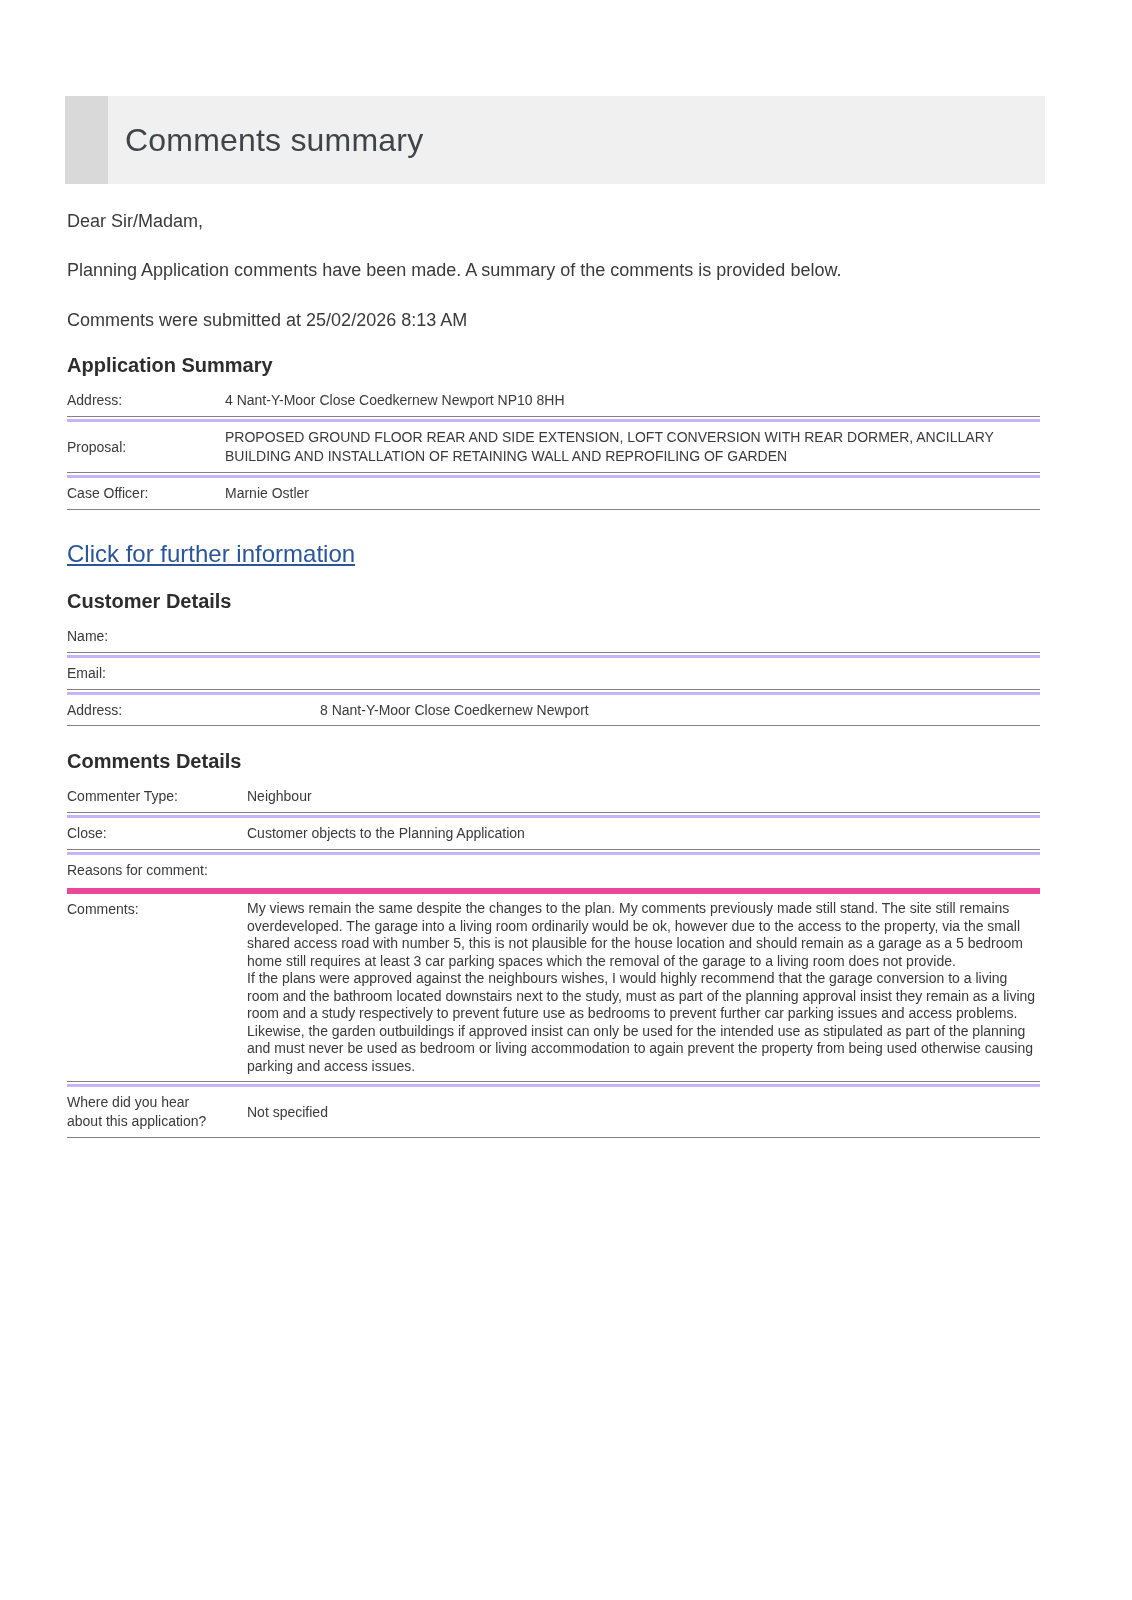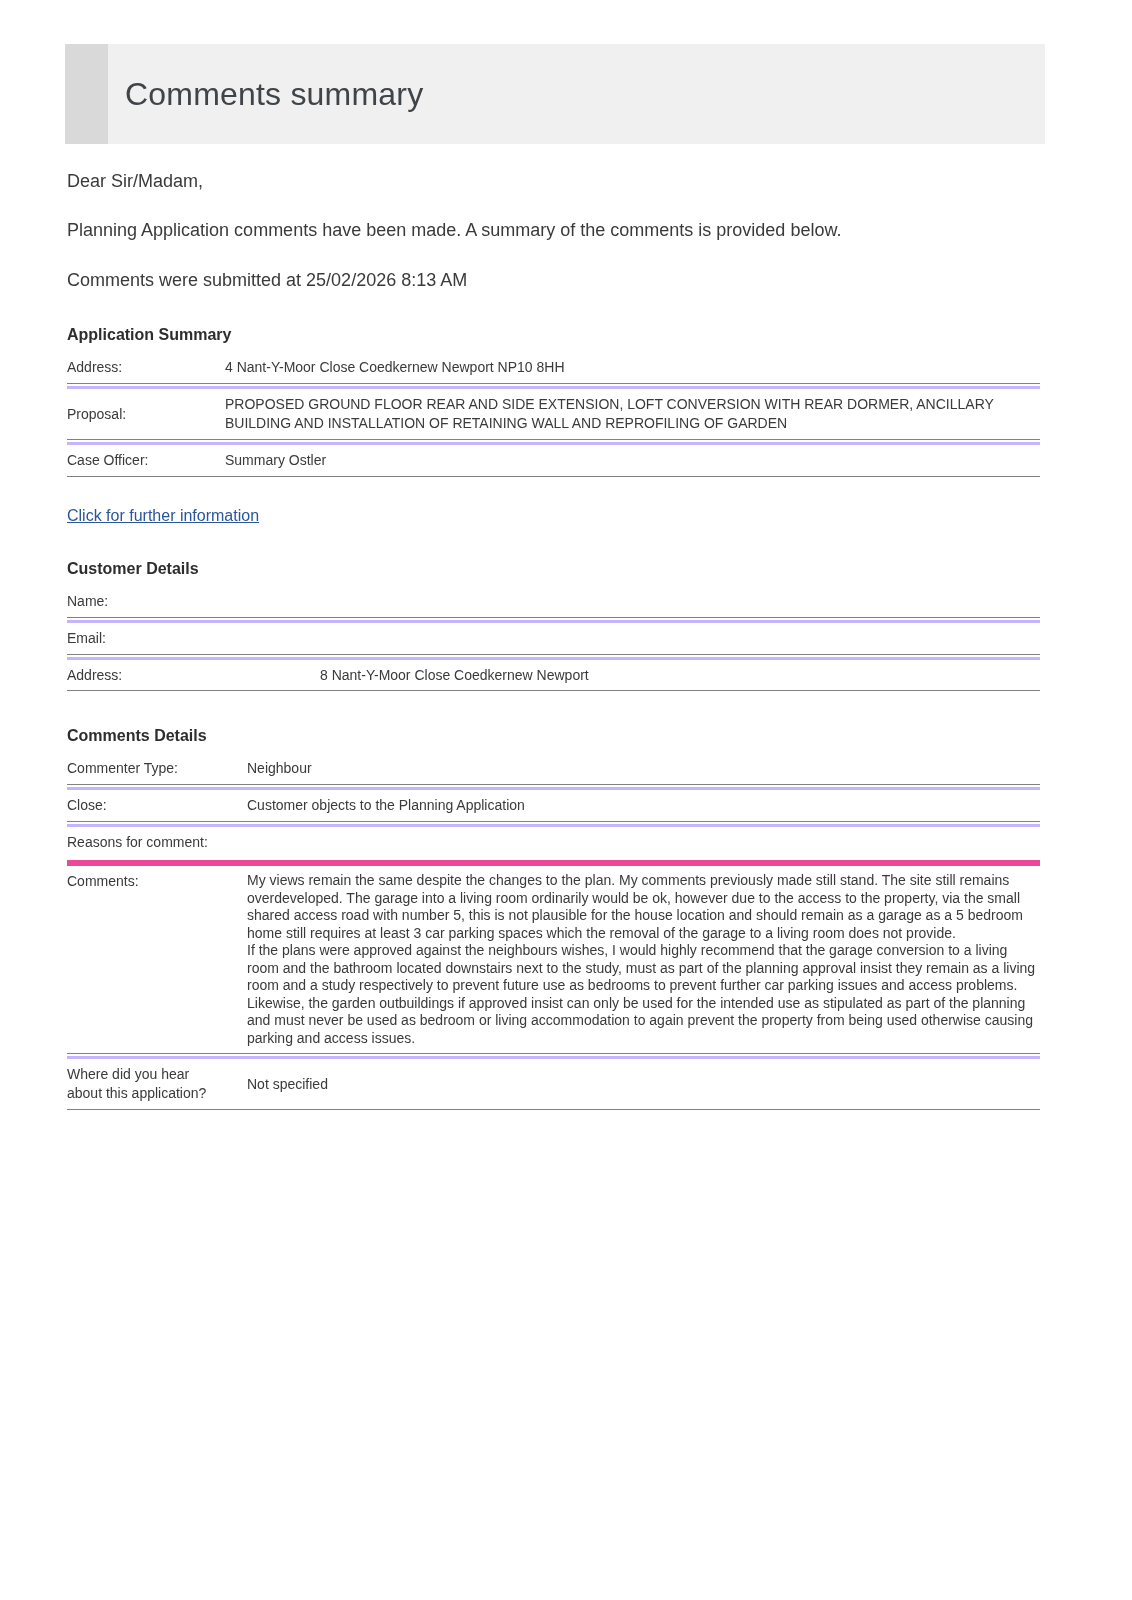--- a/index.html
+++ b/index.html
@@ -8,23 +8,23 @@
     width: 1132px;
     height: 1600px;
     font-family: "Liberation Sans", sans-serif;
     color: #3a3a3a;
     font-size: 18px;
     position: relative;
   }
 
   
   .banner {
-    margin: 44px 0 0 65px;
+    margin: 96px 0 0 65px;
     width: 980px;
-    height: 100px;
+    height: 88px;
     background: #f0f0f0;
     display: flex;
     align-items: stretch;
   }
   .banner-square {
     width: 43px;
     background: #d9d9d9;
     flex: 0 0 auto;
   }
   .banner-title {
@@ -34,22 +34,22 @@
     color: #3f4449;
     letter-spacing: 0.2px;
   }
 
   .content { margin-left: 67px; width: 973px; }
 
   .intro-line { margin-top: 26px; line-height: 1.3; }
   .intro-first { margin-top: 26px; }
 
   .section-heading {
-    margin-top: 34px;
-    font-size: 16px;
+    margin-top: 22px;
+    font-size: 20px;
     font-weight: bold;
     color: #2d2d2d;
   }
 
   table.detail-table {
     margin-top: 6px;
     width: 100%;
     border-collapse: separate;
     border-spacing: 0 2px;
     font-size: 14px;
@@ -76,21 +76,21 @@
   table.comm-table tr.comments-row td { border-top: 6px solid #ec4899; }
   table.comm-table tr.comments-row td { vertical-align: top; }
   table.comm-table tr.comments-row td.value-cell { line-height: 1.25; }
   .comment-par { margin: 0; }
 
   .info-link {
     display: inline-block;
     margin-top: 28px;
     color: #2a5699;
     text-decoration: underline;
-    font-size: 16px;
+    font-size: 24px;
     cursor: pointer;
   }
 </style>
 </head>
 <body>
 
 <div class="banner">
   <div class="banner-square"></div>
   <div class="banner-title">Comments summary</div>
 </div>
@@ -107,21 +107,21 @@
         <tr>
       <td class="label-cell">Address:</td>
       <td class="value-cell">4 Nant-Y-Moor Close Coedkernew Newport NP10 8HH</td>
     </tr>
     <tr>
       <td class="label-cell">Proposal:</td>
       <td class="value-cell">PROPOSED GROUND FLOOR REAR AND SIDE EXTENSION, LOFT CONVERSION WITH REAR DORMER, ANCILLARY BUILDING AND INSTALLATION OF RETAINING WALL AND REPROFILING OF GARDEN</td>
     </tr>
     <tr>
       <td class="label-cell">Case Officer:</td>
-      <td class="value-cell">Summary Ostler</td>
+      <td class="value-cell">Marnie Ostler</td>
     </tr>
   </tbody>
     </table>
 
   <a class="info-link" href="#">Click for further information</a>
 
   <h2 class="section-heading">Customer Details</h2>
   <table class="detail-table cust-table">
     <tbody>
         <tr>

